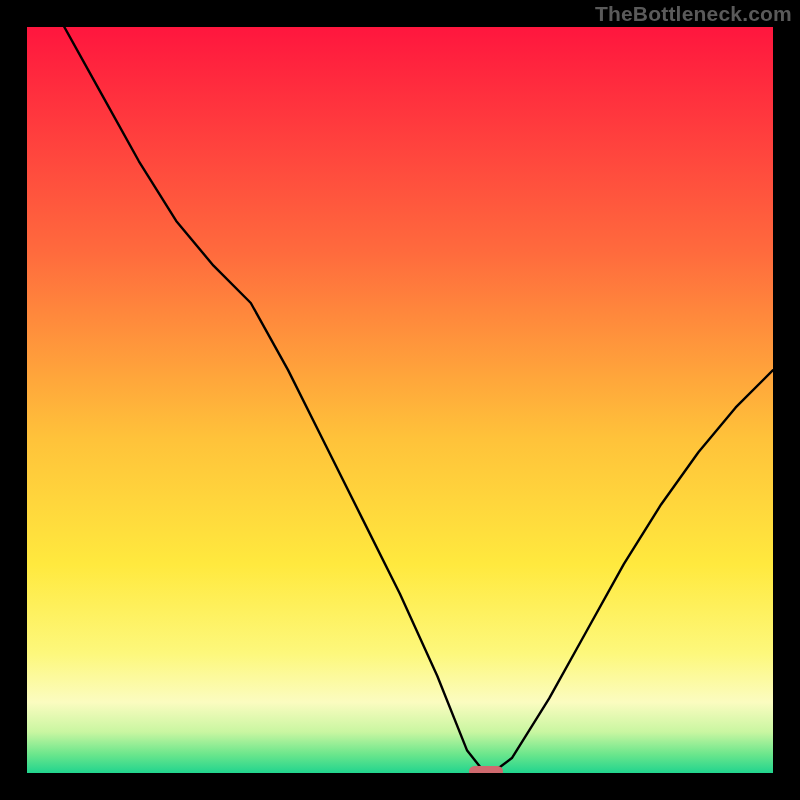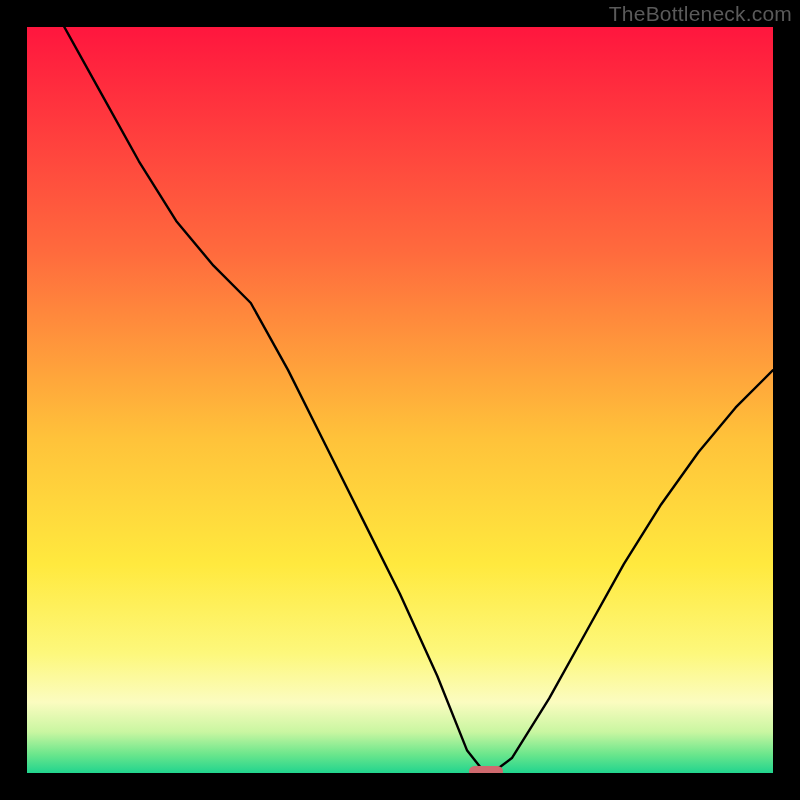--- a/index.html
+++ b/index.html
@@ -46,21 +46,21 @@
     position: absolute;
     background: #cf6a6f;
     border-radius: 8px;
   }
   .watermark {
     position: absolute;
     top: 2px;
     right: 8px;
     color: #5a5a5a;
     font-size: 21px;
-    font-weight: 400;
+    font-weight: 700;
     letter-spacing: 0.2px;
   }
 </style>
 </head>
 <body>
 
 <div class="chart-frame">
 
   <div class="plot-area">
 

